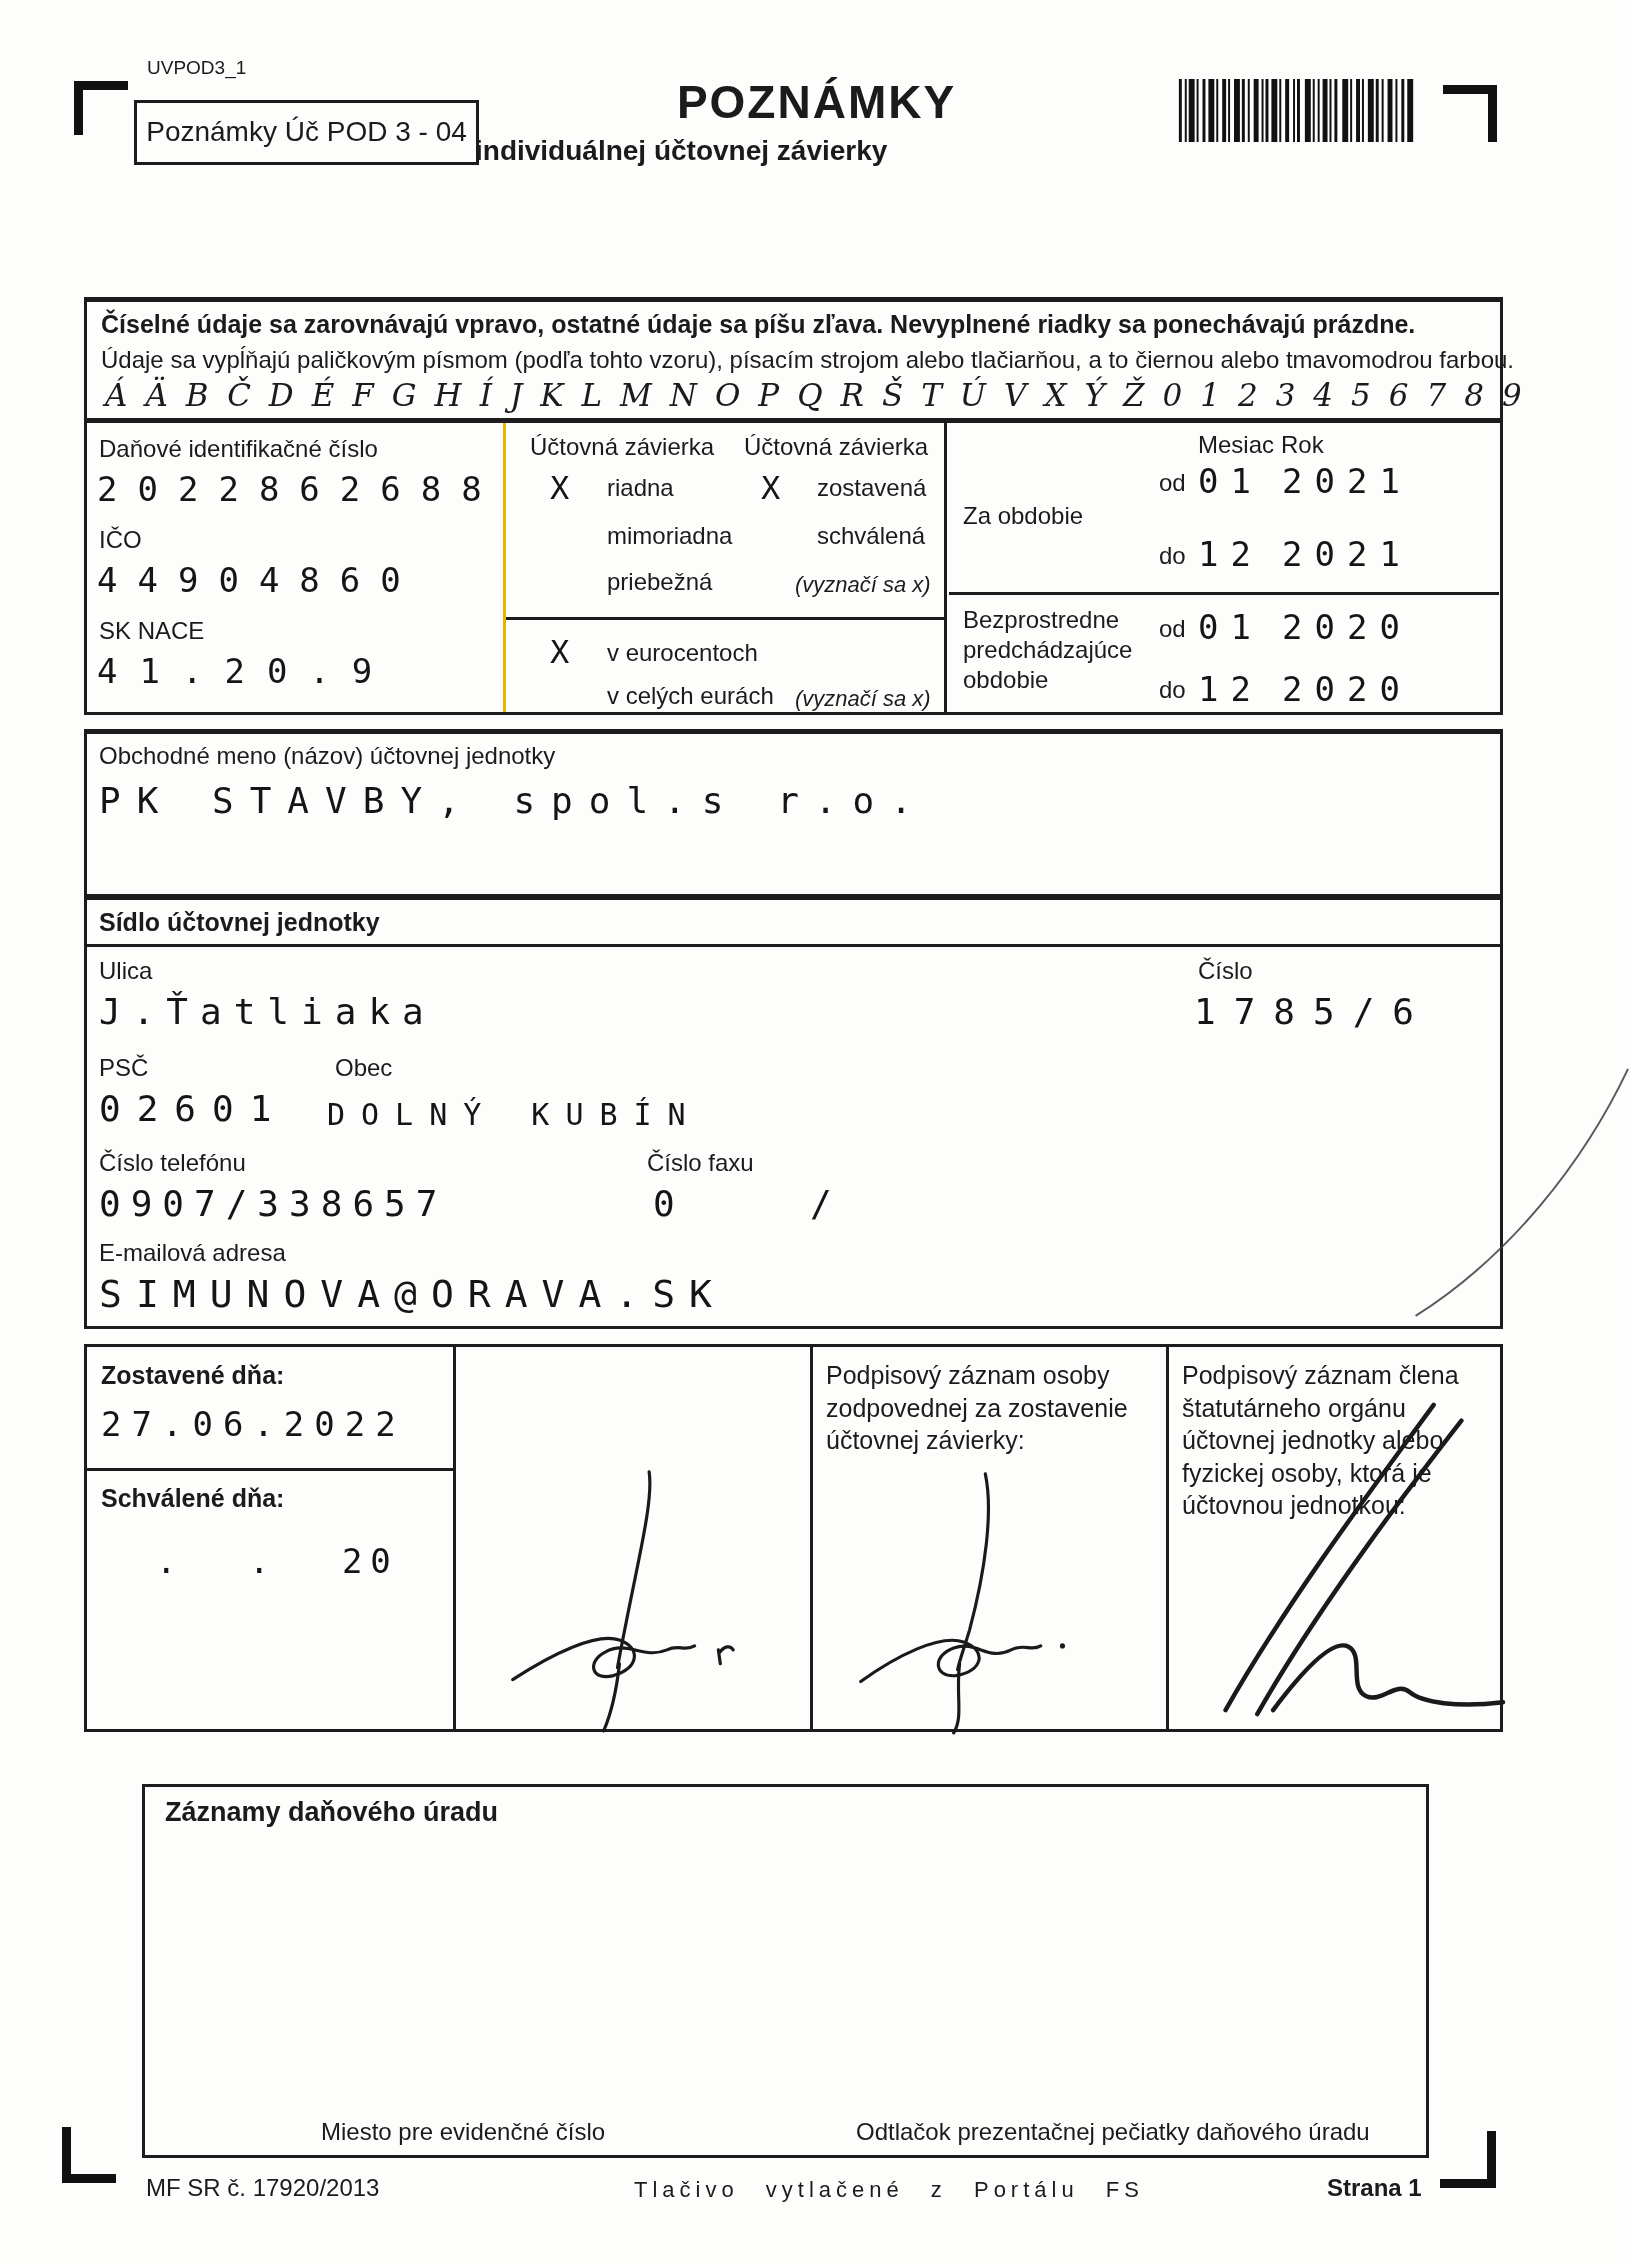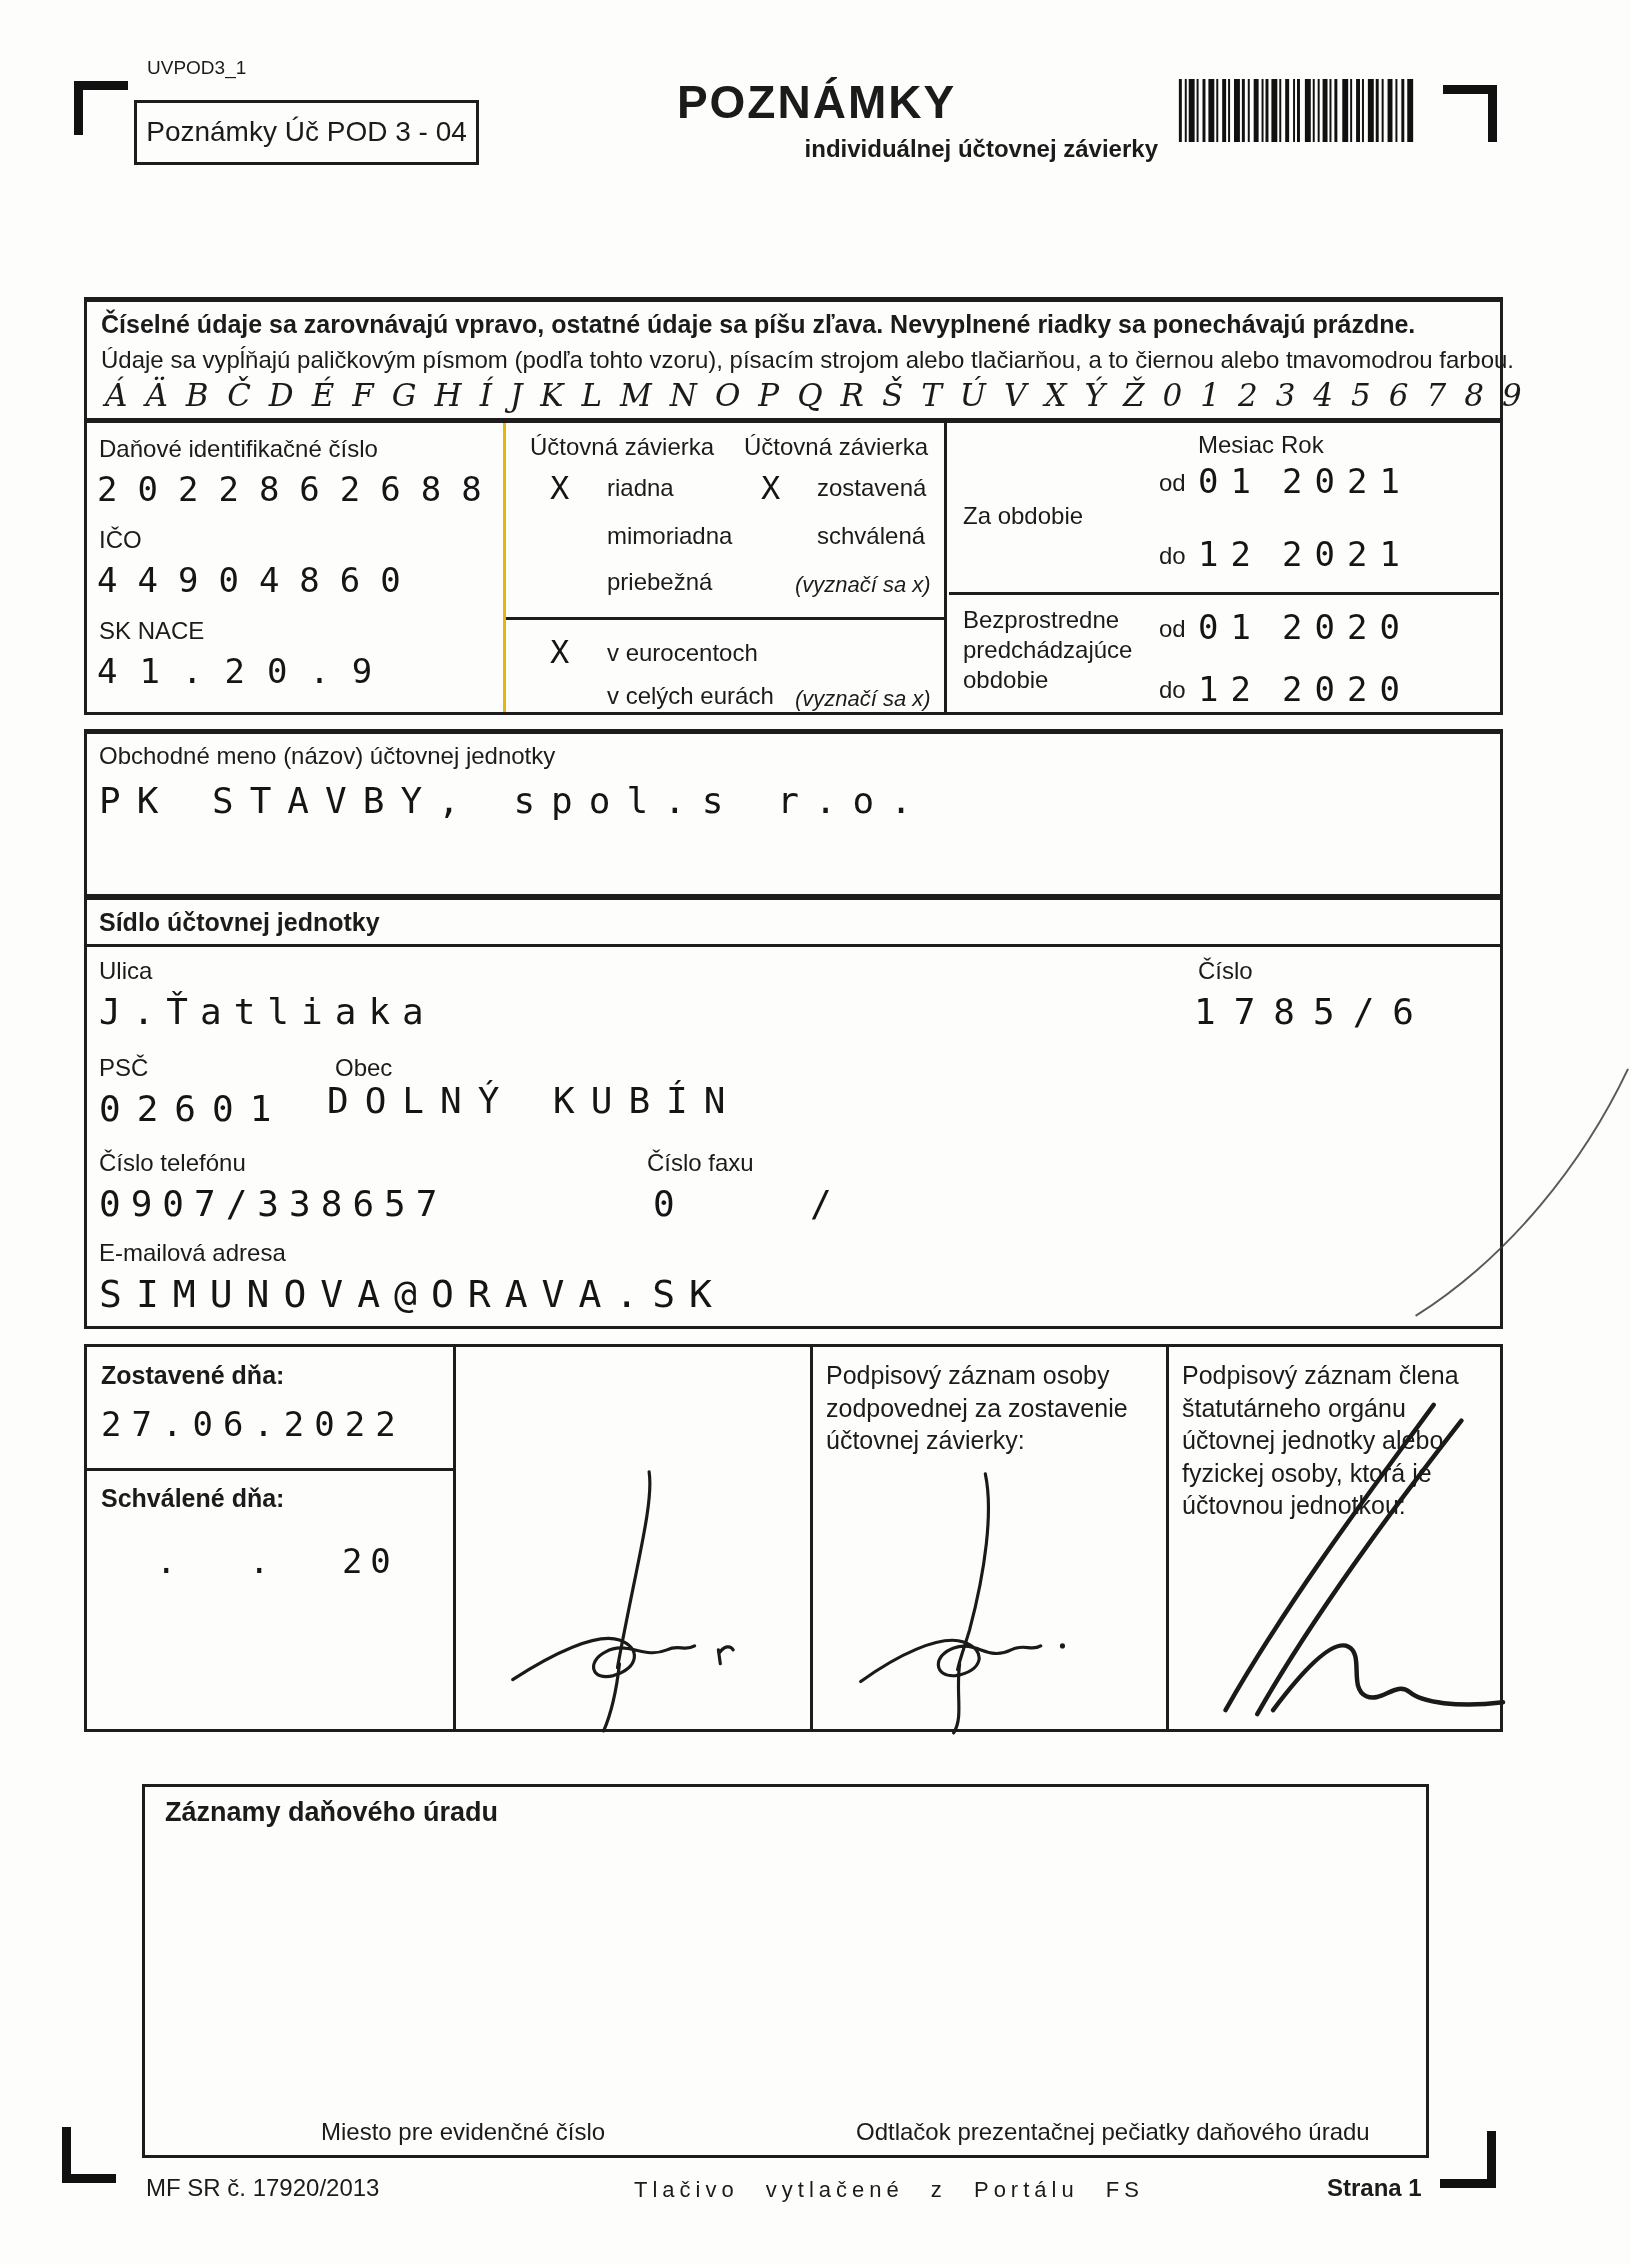--- a/index.html
+++ b/index.html
@@ -33,21 +33,21 @@
   <div class="corner c-tl"></div>
   <div class="corner c-tr"></div>
   <div class="corner c-bl"></div>
   <div class="corner c-br"></div>
 
   <div class="abs" style="left:147px; top:57px; font-size:19px;">UVPOD3_1</div>
   <div class="box" style="left:134px; top:100px; width:345px; height:65px; text-align:center;">
     <div style="font-size:28px; padding-top:13px;">Poznámky Úč POD 3 - 04</div>
   </div>
   <div class="abs" style="left:475px; top:75px; width:683px; text-align:center; font-size:46px; font-weight:bold; letter-spacing:2px;">POZNÁMKY</div>
-  <div class="abs" style="left:475px; top:135px; width:683px; text-align:right; font-size:24px; font-weight:bold;">individuálnej účtovnej závierky</div>
+  <div class="abs" style="left:475px; top:135px; width:683px; text-align:left; font-size:28px; font-weight:bold;">individuálnej účtovnej závierky</div>
 
 
   <svg class="abs" style="left:1178px; top:79px;" width="238" height="63" viewBox="0 0 240 64">
     <g fill="#111">
       <rect x="0" width="3" height="64"></rect>
         <rect x="6" width="2" height="64"></rect>
         <rect x="10" width="6" height="64"></rect>
         <rect x="18" width="2" height="64"></rect>
       <rect x="24" width="3" height="64"></rect>
         <rect x="30" width="6" height="64"></rect>
@@ -162,21 +162,21 @@
     <div class="hdiv" style="left:0; right:0; top:44px;"></div>
 
     <span class="abs lbl" style="left:12px; top:57px;">Ulica</span>
     <span class="abs lbl" style="left:1111px; top:57px;">Číslo</span>
     <span class="abs val" style="left:12px; top:91px; font-size:36px; letter-spacing:12px;">J.Ťatliaka</span>
     <span class="abs val" style="left:1107px; top:91px; font-size:36px; letter-spacing:18px;">1785/6</span>
 
     <span class="abs lbl" style="left:12px; top:154px;">PSČ</span>
     <span class="abs lbl" style="left:248px; top:154px;">Obec</span>
     <span class="abs val" style="left:12px; top:188px; font-size:36px; letter-spacing:16px;">02601</span>
-    <span class="abs val" style="left:240px; top:180px; font-size:36px; letter-spacing:16px;">DOLNÝ KUBÍN</span>
+    <span class="abs val" style="left:240px; top:197px; font-size:30px; letter-spacing:16px;">DOLNÝ KUBÍN</span>
 
     <span class="abs lbl" style="left:12px; top:249px;">Číslo telefónu</span>
     <span class="abs lbl" style="left:560px; top:249px;">Číslo faxu</span>
     <span class="abs val" style="left:12px; top:283px; font-size:36px; letter-spacing:10px;">0907/338657</span>
     <span class="abs val" style="left:566px; top:283px; font-size:36px;">0</span>
     <span class="abs val" style="left:723px; top:283px; font-size:36px;">/</span>
 
     <span class="abs lbl" style="left:12px; top:339px;">E-mailová adresa</span>
     <span class="abs val" style="left:12px; top:372px; font-size:38px; letter-spacing:14px;">SIMUNOVA@ORAVA.SK</span>
   </div>

